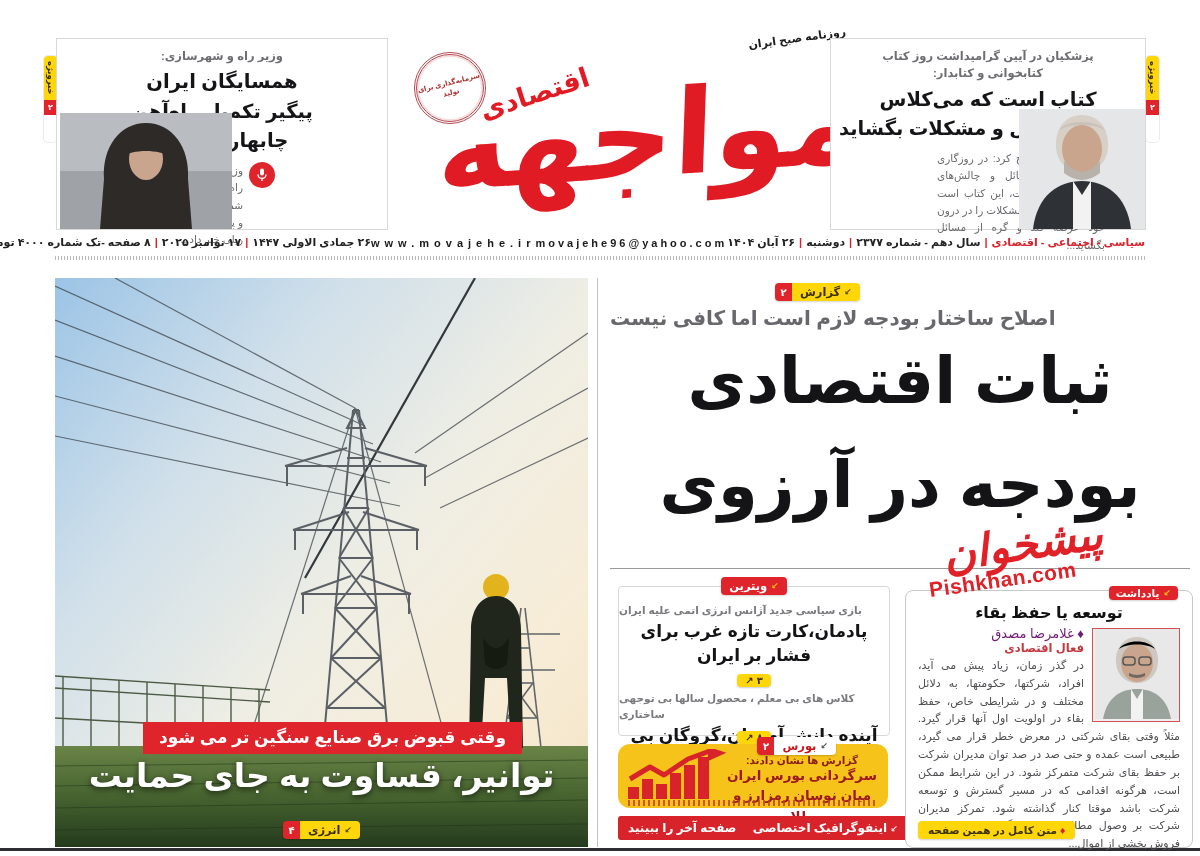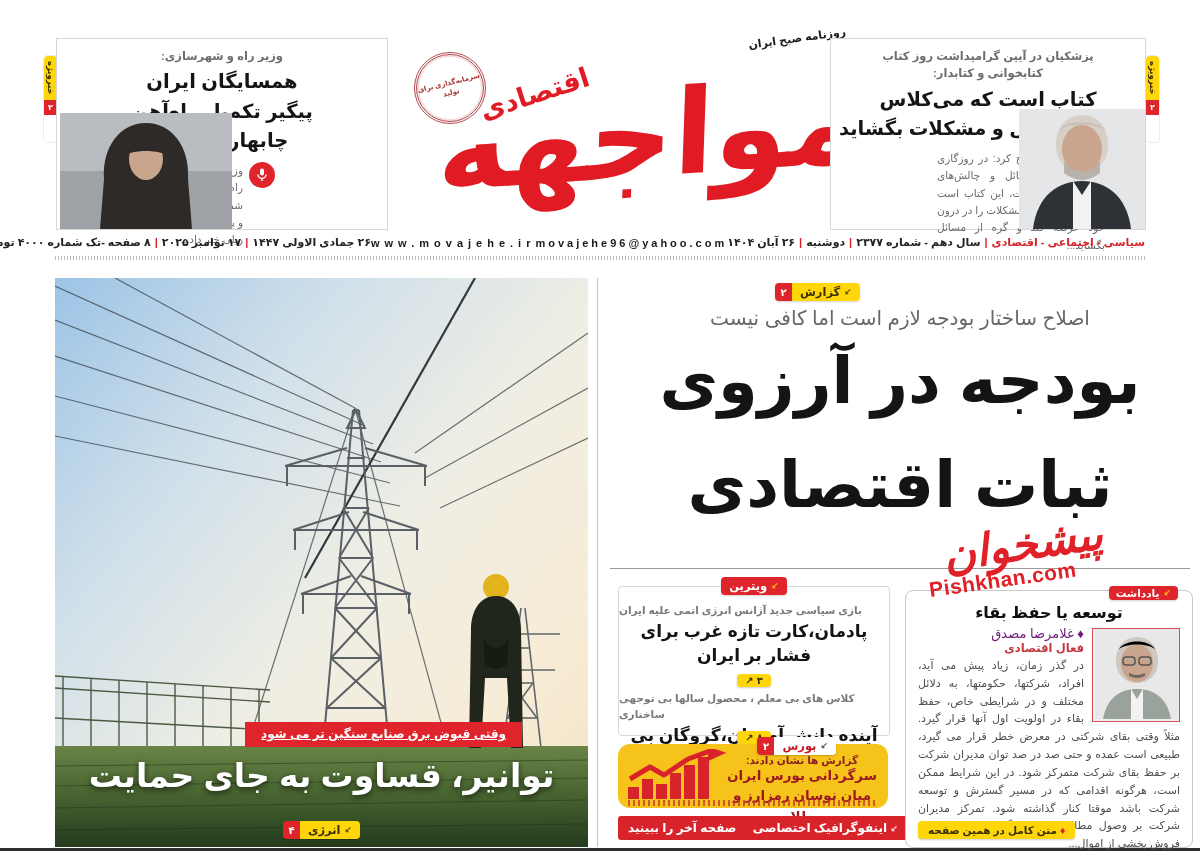--- a/index.html
+++ b/index.html
@@ -33,38 +33,38 @@
   .infobar{display:flex;justify-content:space-between;align-items:center;font-size:11px;color:#222;font-weight:bold;}
   .infobar .grp{white-space:nowrap;}
   .infobar .red{color:#d8232a;}
   .infobar .sep{color:#d8232a;padding:0 4px;font-weight:bold;}
   .latin{direction:ltr;letter-spacing:3px;font-weight:bold;color:#1a1a1a;}
   .dotrow{height:4px;background:repeating-linear-gradient(90deg,#b9b9b9 0 1px,transparent 1px 3px);}
 
   
   .photo{background:linear-gradient(130deg,#9cc4e6 0%,#cfdfea 28%,#efeee4 55%,#f7ecd6 80%,#f3e3c4 100%);overflow:hidden;}
   .photo svg{position:absolute;inset:0;}
-  .photo-band{position:absolute;background:#e0242b;color:#fff;font-size:12px;font-weight:900;padding:4px 16px;line-height:1.4;text-decoration:underline;}
+  .photo-band{position:absolute;background:#e0242b;color:#fff;font-size:17px;font-weight:900;padding:4px 16px;line-height:1.4;}
   .photo-headline{position:absolute;width:100%;text-align:center;color:#fff;font-size:33px;font-weight:900;
         text-shadow:0 2px 6px rgba(0,0,0,.65);}
 
   
   .mini-tab{display:inline-flex;align-items:stretch;border-radius:4px;overflow:hidden;font-weight:bold;box-shadow:0 1px 2px rgba(0,0,0,.18);}
   .mini-tab .mt-main{display:flex;align-items:center;gap:4px;padding:2px 8px;font-size:11.5px;}
   .mini-tab .mt-badge{display:flex;align-items:center;justify-content:center;min-width:17px;font-size:10px;color:#fff;background:#e0242b;}
   .mt-yellow{background:#ffd60a;color:#3a3000;}
   .mt-red{background:#e0242b;color:#fff;}
   .mt-white{background:#fff;color:#c6171e;}
   .mt-arrow{font-size:9px;opacity:.85;}
 
   .page-badge{display:inline-flex;align-items:center;gap:3px;background:#ffd60a;color:#3a3000;
         border-radius:4px;font-size:10px;font-weight:bold;padding:1px 8px;box-shadow:0 1px 2px rgba(0,0,0,.2);}
 
   
-  .lead-kicker{text-align:center;font-size:20px;font-weight:normal;color:#67676c;}
+  .lead-kicker{text-align:left;font-size:20px;font-weight:bold;color:#67676c;}
   .lead-headline{text-align:center;font-size:64px;font-weight:900;color:#141417;line-height:1.62;}
 
   .wm{transform:rotate(-8deg);color:#e02128;}
   .wm-fa{font-size:44px;font-weight:900;font-style:italic;line-height:.9;}
   .wm-en{font-size:21px;font-weight:bold;letter-spacing:.5px;direction:ltr;text-align:center;}
 
   .hline{background:#9a9a9a;height:1px;}
   .vline{background:#c2c2c2;width:1px;}
 
   
@@ -309,22 +309,22 @@
     <span class="mini-tab">
       <span class="mt-main mt-yellow">
           <span class="mt-arrow">↙</span>
           <span>گزارش</span>
         </span>
       <span class="mt-badge">۲</span>
     </span>
   </div>
   <div class="abs lead-kicker" style="left:610px;top:306px;width:580px;">اصلاح ساختار بودجه لازم است اما کافی نیست</div>
   <div class="abs lead-headline" style="left:610px;top:330px;width:580px;">
+    <div>ثبات اقتصادی</div>
     <div>بودجه در آرزوی</div>
-    <div>ثبات اقتصادی</div>
   </div>
 
   <div class="abs wm" style="left:895px;top:528px;width:210px;z-index:3;">
     <div class="wm-fa">پیشخوان</div>
     <div class="wm-en">Pishkhan.com</div>
   </div>
 
   <div class="abs hline" style="left:610px;top:568px;width:580px;"></div>
 
   <div class="abs vitrine" style="left:618px;top:586px;width:270px;height:148px;">

